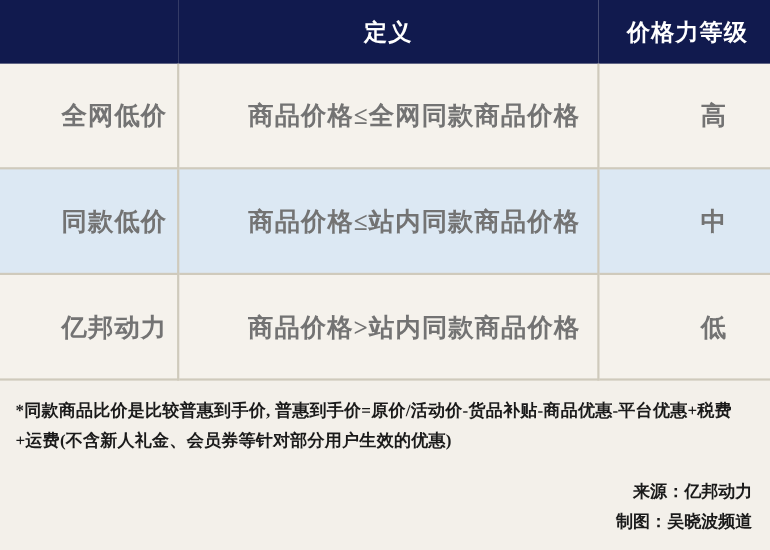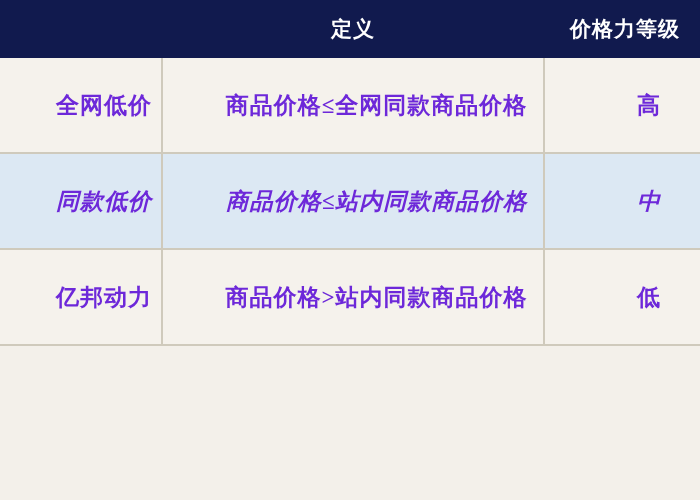--- a/index.html
+++ b/index.html
@@ -44,35 +44,34 @@
   }
   thead th.col-def {
     width: 380px;
   }
   thead th.col-level {
     width: 160px;
   }
   tbody td {
     height: 92px;
     font-size: 23px;
-    color: #6d28d9;
+    color: #737373;
     border-bottom: 2px solid #cfcabc;
     border-right: 2px solid #cfcabc;
     letter-spacing: 1px;
     padding-left: 48px;
   }
   tbody tr td:last-child {
     border-right: none;
   }
   tbody tr.row-odd td {
     background: #f5f2ec;
   }
   tbody tr.row-even td {
     background: #dce8f3;
-    font-style: italic;
   }
   tbody td.cell-name {
     font-size: 23px;
   }
   tbody td.cell-def {
     font-size: 23px;
     margin-top: 48px;
   }
   tbody td.cell-level {
     font-size: 23px;
@@ -124,15 +123,20 @@
         <td class="cell-level">中</td>
       </tr>
       <tr class="row-odd">
         <td class="cell-name">亿邦动力</td>
         <td class="cell-def">商品价格&gt;站内同款商品价格</td>
         <td class="cell-level">低</td>
       </tr>
     </tbody>
   </table>
 
+  <div class="footnote">*同款商品比价是比较普惠到手价, 普惠到手价=原价/活动价-货品补贴-商品优惠-平台优惠+税费+运费(不含新人礼金、会员券等针对部分用户生效的优惠)</div>
 
+  <div class="credits">
+    <div>来源：亿邦动力</div>
+    <div>制图：吴晓波频道</div>
+  </div>
 
 </div>
 
 </body></html>

